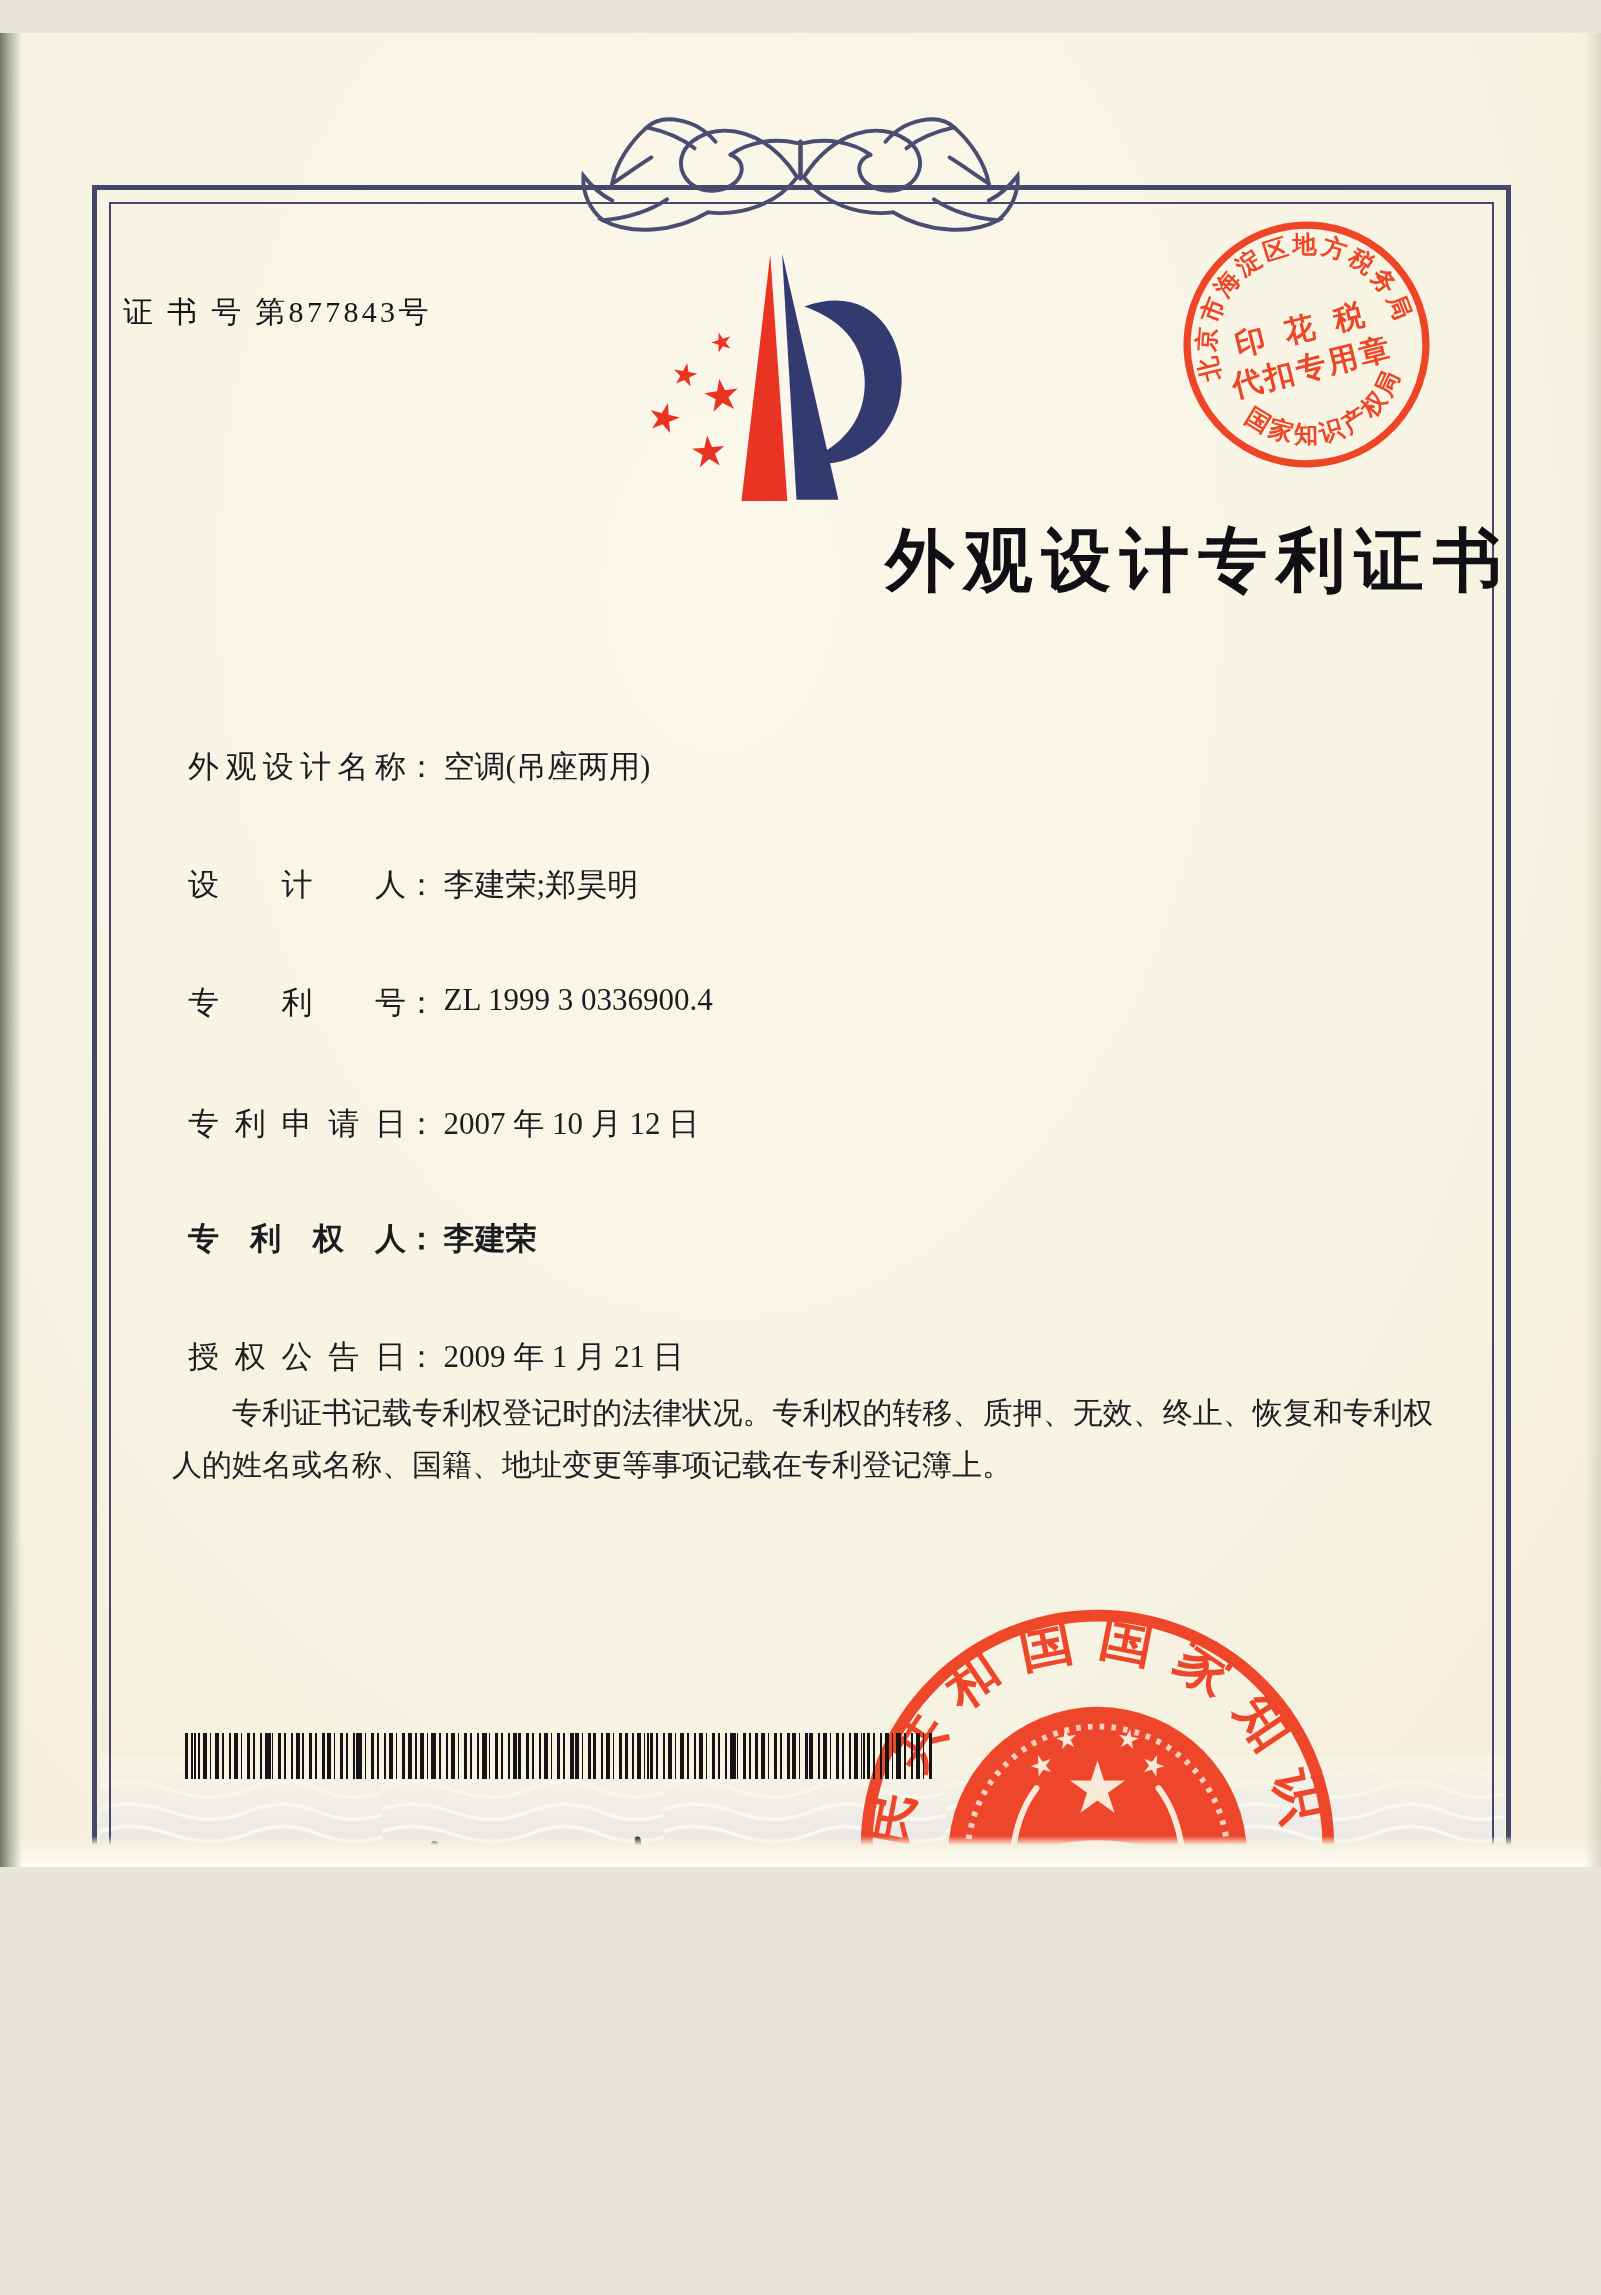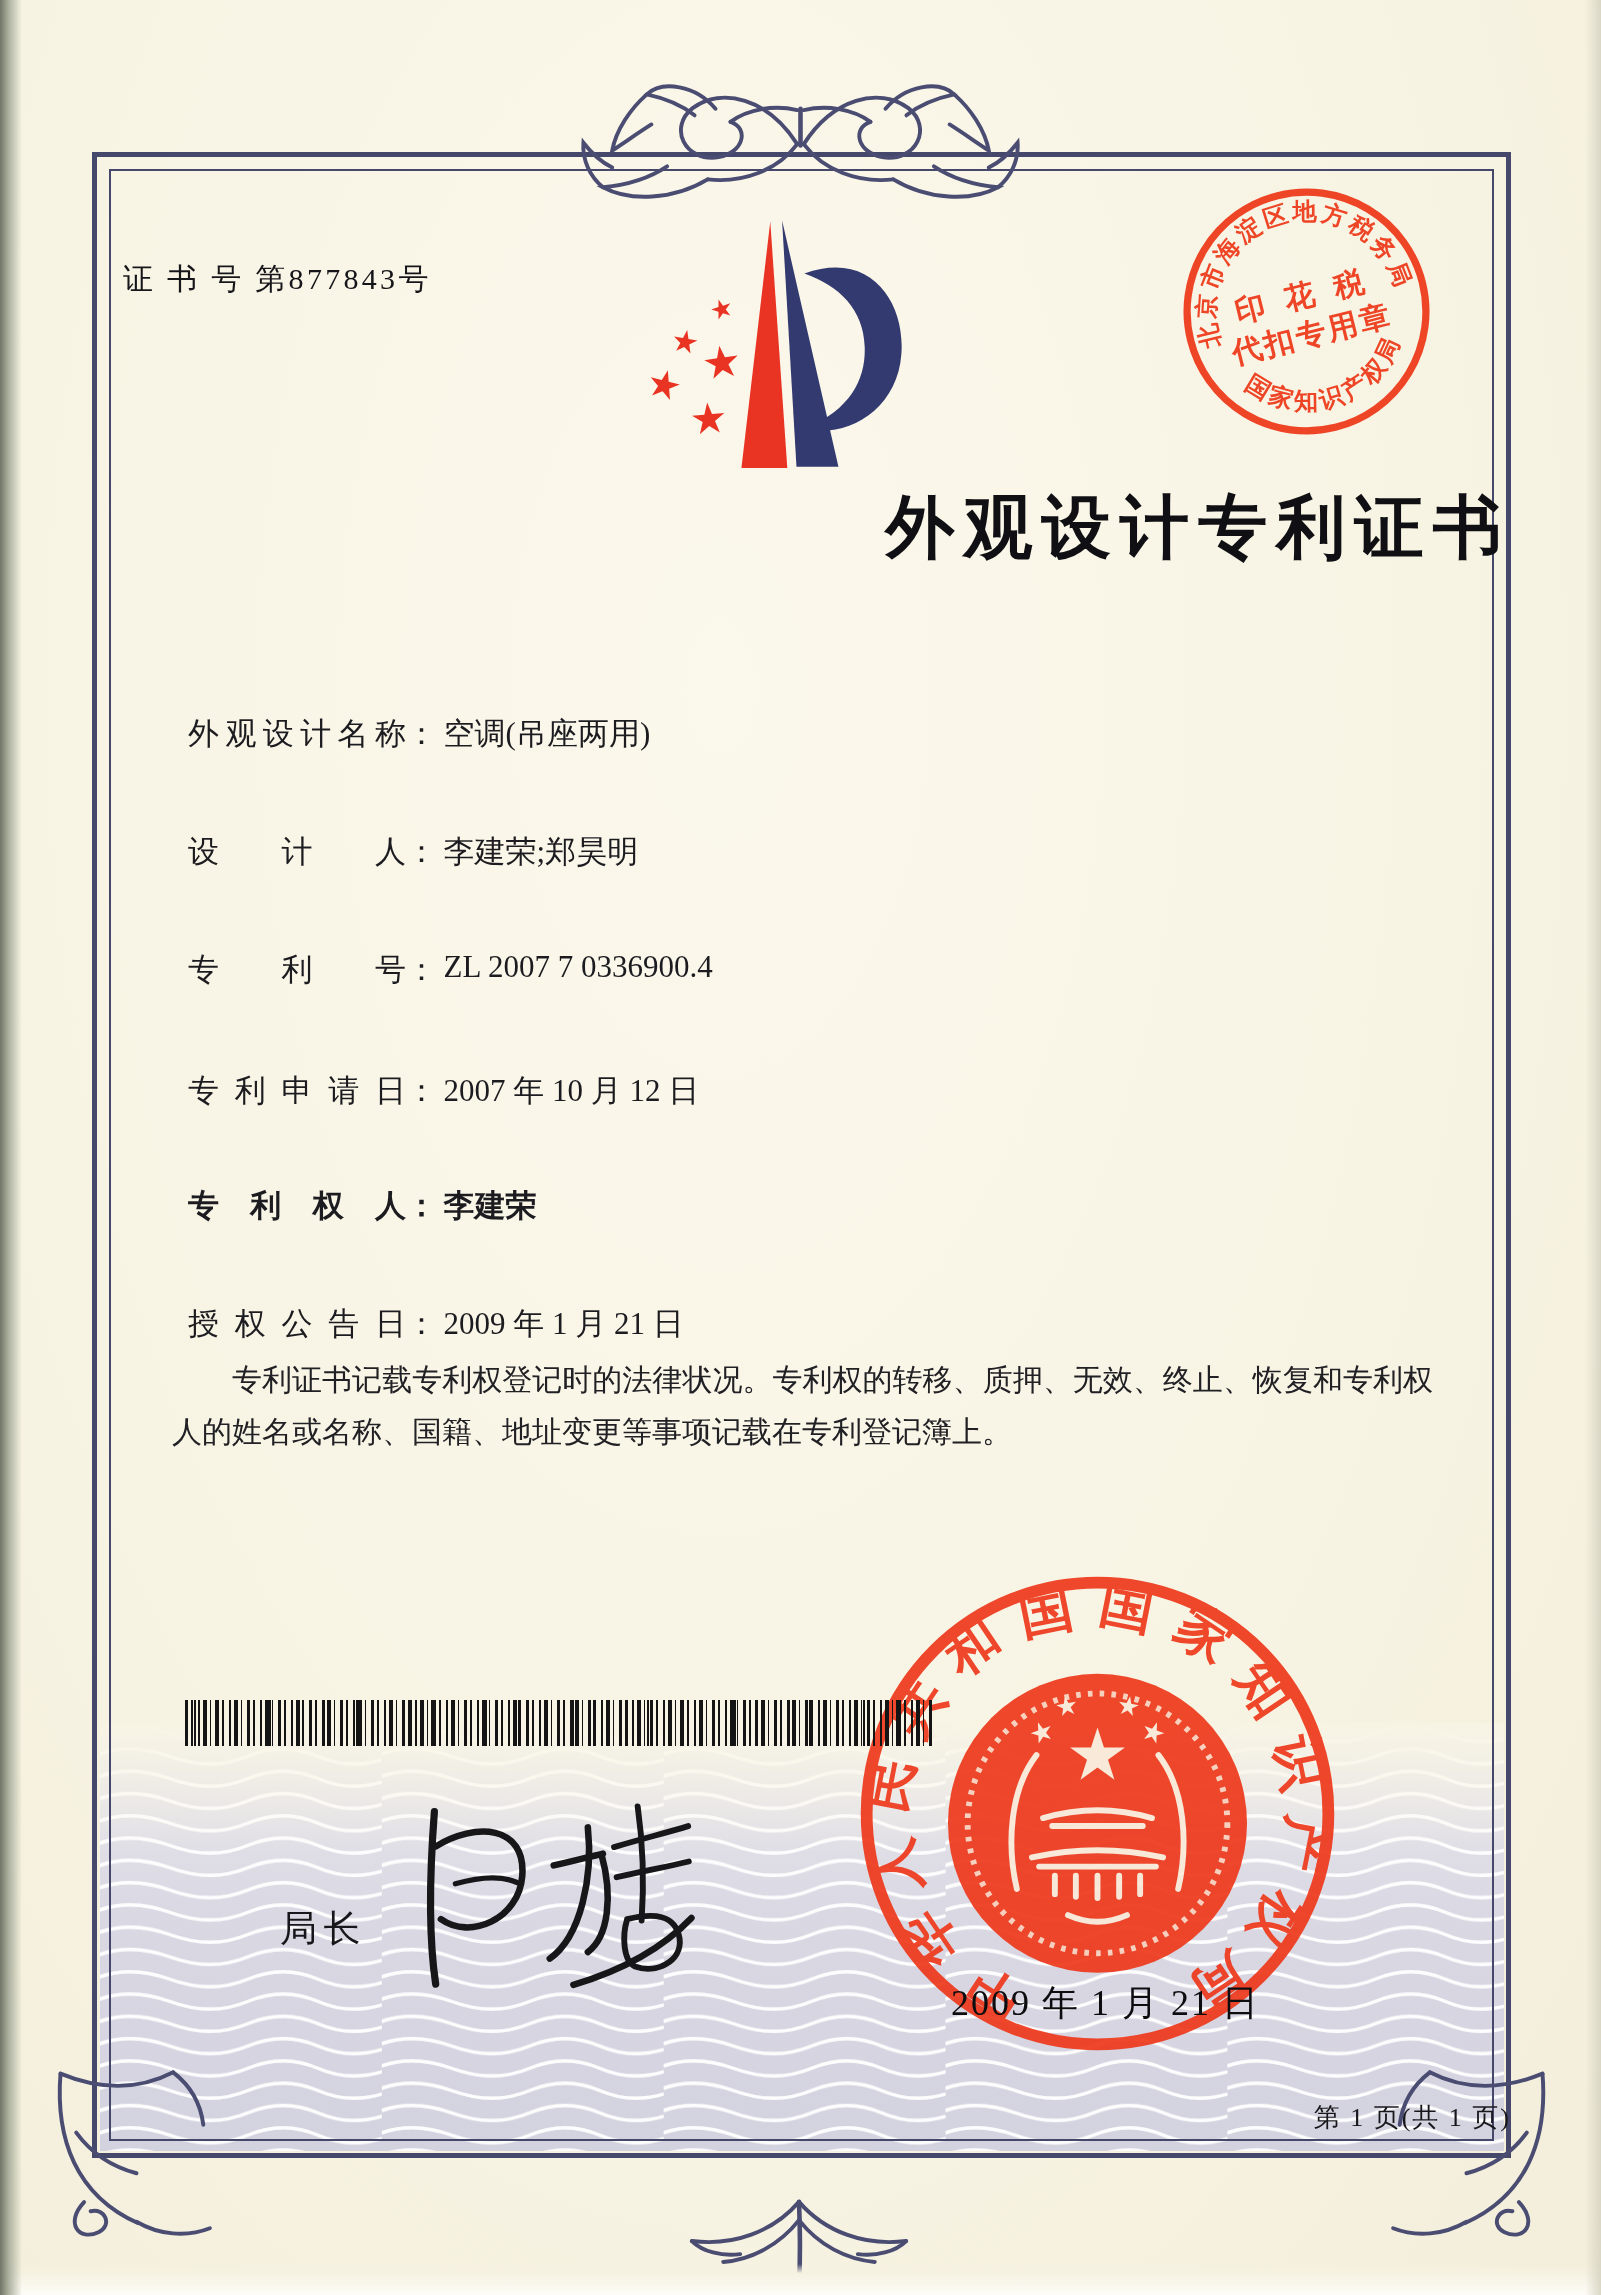--- a/index.html
+++ b/index.html
@@ -1,18 +1,18 @@
 <!DOCTYPE html>
 <html style="font-size:10.5px"><head>
 <meta charset="utf-8">
 <style>
   html,body{margin:0;padding:0;background:#e8e6da;}
-  .page{position:relative;width:1602px;height:2295px;background:
+  .page{position:relative;width:1602px;height:1834px;background:
     radial-gradient(ellipse at 45% 30%, #fbf8ec 0%, #f8f4e4 55%, #f3eeda 100%);
-    overflow:hidden;font-family:"Liberation Serif","DejaVu Serif",serif;}
+    overflow:hidden;font-family:"Liberation Serif","DejaVu Serif",serif;margin-top:33px;}
   .scan-edge-left{position:absolute;left:0;top:0;width:22px;height:100%;
     background:linear-gradient(90deg,#6f7466 0,#aeb2a0 40%,rgba(240,236,220,0) 100%);z-index:9;}
   .scan-edge-right{position:absolute;right:0;top:0;width:17px;height:100%;
     background:linear-gradient(270deg,#d9d5c4 0,rgba(240,236,220,0) 100%);z-index:9;}
   .scan-edge-bottom{position:absolute;left:0;bottom:0;width:100%;height:31px;
     background:linear-gradient(0deg,#fdfdf8 0,#f6f2e2 70%,rgba(246,242,226,0) 100%);z-index:8;}
 
   
   .frame-outer{position:absolute;left:92px;top:152px;width:1419px;height:2006px;
     border:5.9px solid #45476b;box-sizing:border-box;z-index:3;}
@@ -147,21 +147,21 @@
   <div class="title">外观设计专利证书</div>
 
   <div class="fields">
     <div class="field-row row0">
       <span class="field-label">外观设计名称</span><span class="field-colon">：</span><span class="field-value">空调(吊座两用)</span>
     </div>
     <div class="field-row row1">
       <span class="field-label">设计人</span><span class="field-colon">：</span><span class="field-value">李建荣;郑昊明</span>
     </div>
     <div class="field-row row2">
-      <span class="field-label">专利号</span><span class="field-colon">：</span><span class="field-value">ZL 2007 7 0336900.4</span>
+      <span class="field-label">专利号</span><span class="field-colon">：</span><span class="field-value">ZL 1999 3 0336900.4</span>
     </div>
     <div class="field-row row3">
       <span class="field-label">专利申请日</span><span class="field-colon">：</span><span class="field-value">2007 年 10 月 12 日</span>
     </div>
     <div class="field-row row4">
       <span class="field-label">专利权人</span><span class="field-colon">：</span><span class="field-value">李建荣</span>
     </div>
     <div class="field-row row5">
       <span class="field-label">授权公告日</span><span class="field-colon">：</span><span class="field-value">2009 年 1 月 21 日</span>
     </div>

